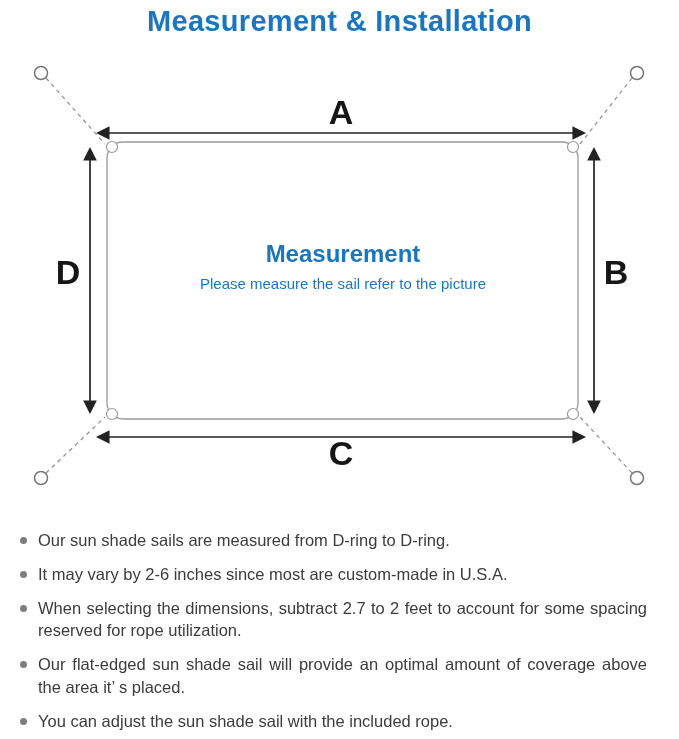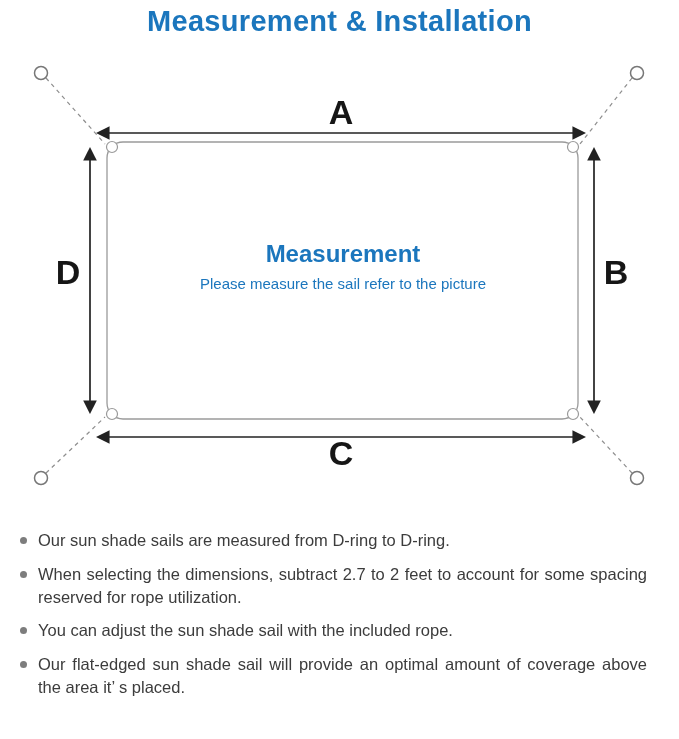--- a/index.html
+++ b/index.html
@@ -103,25 +103,29 @@
     <text class="sail-subheading" x="343" y="249">Please measure the sail refer to the picture</text>
   </svg>
 
   <ul class="bullets">
     <li class="bullet">
       <span class="dot"></span>
       <span class="btext">Our sun shade sails are measured from D-ring to D-ring.</span>
     </li>
     <li class="bullet">
       <span class="dot"></span>
+      <span class="btext">It may vary by 2-6 inches since most are custom-made in U.S.A.</span>
+    </li>
+    <li class="bullet">
+      <span class="dot"></span>
       <span class="btext">When selecting the dimensions, subtract 2.7 to 2 feet to account for some spacing reserved for rope utilization.</span>
     </li>
     <li class="bullet">
       <span class="dot"></span>
-      <span class="btext">You can adjust the sun shade sail with the included rope.</span>
+      <span class="btext">Our flat-edged sun shade sail will provide an optimal amount of coverage above the area it’ s placed.</span>
     </li>
     <li class="bullet">
       <span class="dot"></span>
-      <span class="btext">Our flat-edged sun shade sail will provide an optimal amount of coverage above the area it’ s placed.</span>
+      <span class="btext">You can adjust the sun shade sail with the included rope.</span>
     </li>
   </ul>
 
 </div>
 
 </body></html>

